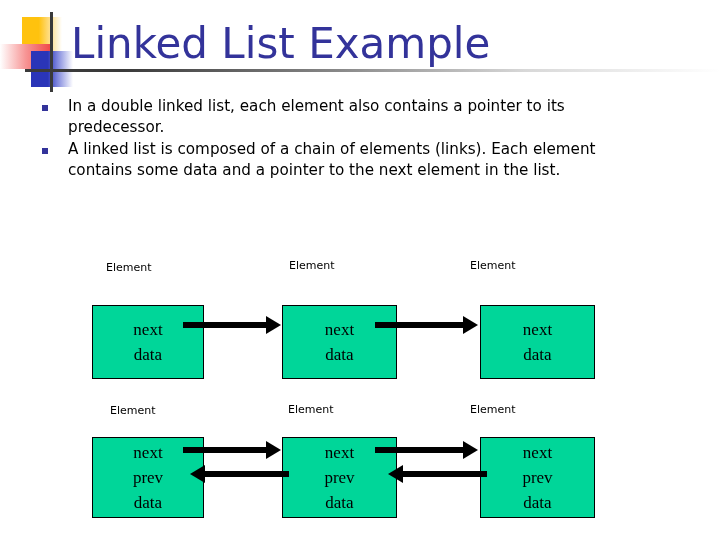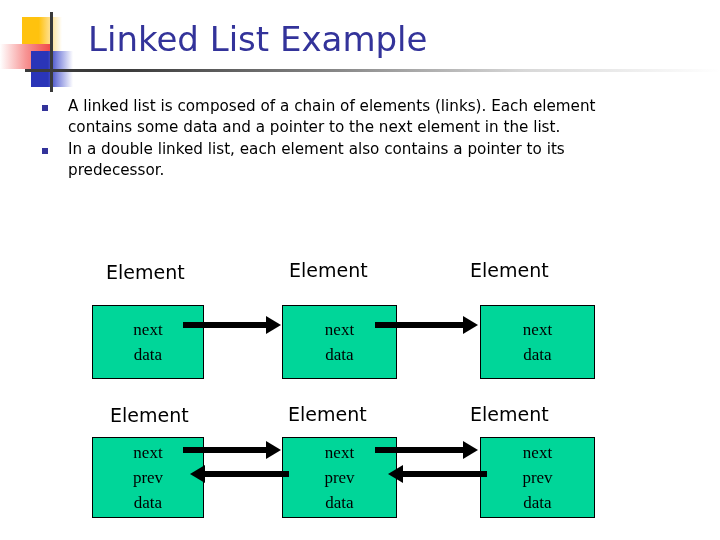--- a/index.html
+++ b/index.html
@@ -50,23 +50,23 @@
     position: absolute;
     left: 25px; top: 69px;
     height: 3px;
     width: 695px;
     background: linear-gradient(to right, #3a3a3a 0%, #3a3a3a 14%, #888888 45%, #d8d8d8 72%, #f4f4f4 92%, #ffffff 100%);
   }
 
   
   #page-title {
     position: absolute;
-    left: 88px;
+    left: 71px;
     top: 19px;
-    font-size: 34px;
+    font-size: 42px;
     color: #33339A;
     font-family: "DejaVu Sans", sans-serif;
     letter-spacing: 0px;
     white-space: nowrap;
   }
 
   
   #bullet-list {
     position: absolute;
     left: 42px;
@@ -94,21 +94,21 @@
   }
 
   
   #diagram {
     position: absolute;
     left: 0; top: 0;
     width: 720px; height: 540px;
   }
   .elem-label {
     position: absolute;
-    font-size: 19px;
+    font-size: 11px;
     color: #000000;
     font-family: "DejaVu Sans", sans-serif;
     white-space: nowrap;
   }
   .node-box {
     position: absolute;
     background: #00D699;
     border: 1.5px solid #000000;
     box-sizing: border-box;
     display: flex;
@@ -153,25 +153,25 @@
   <div class="deco-blue"></div>
   <div class="deco-vline"></div>
 </div>
 <div class="deco-hline"></div>
 
 <div id="page-title">Linked List Example</div>
 
 <div id="bullet-list">
   <div class="bullet-row">
     <div class="bullet-marker"></div>
-    <div class="bullet-text">A linked list is composed of a chain of elements (links). Each element contains some data and a pointer to the next element in the list.</div>
+    <div class="bullet-text">In a double linked list, each element also contains a pointer to its predecessor.</div>
   </div>
   <div class="bullet-row">
     <div class="bullet-marker"></div>
-    <div class="bullet-text">In a double linked list, each element also contains a pointer to its predecessor.</div>
+    <div class="bullet-text">A linked list is composed of a chain of elements (links). Each element contains some data and a pointer to the next element in the list.</div>
   </div>
 </div>
 
 <div id="diagram">
 
   <div class="elem-label" style="left:106px; top:261px;">Element</div>
   <div class="elem-label" style="left:289px; top:259px;">Element</div>
   <div class="elem-label" style="left:470px; top:259px;">Element</div>
 
   <div class="node-box" style="left:92px; top:305px; width:112px; height:74px;">

